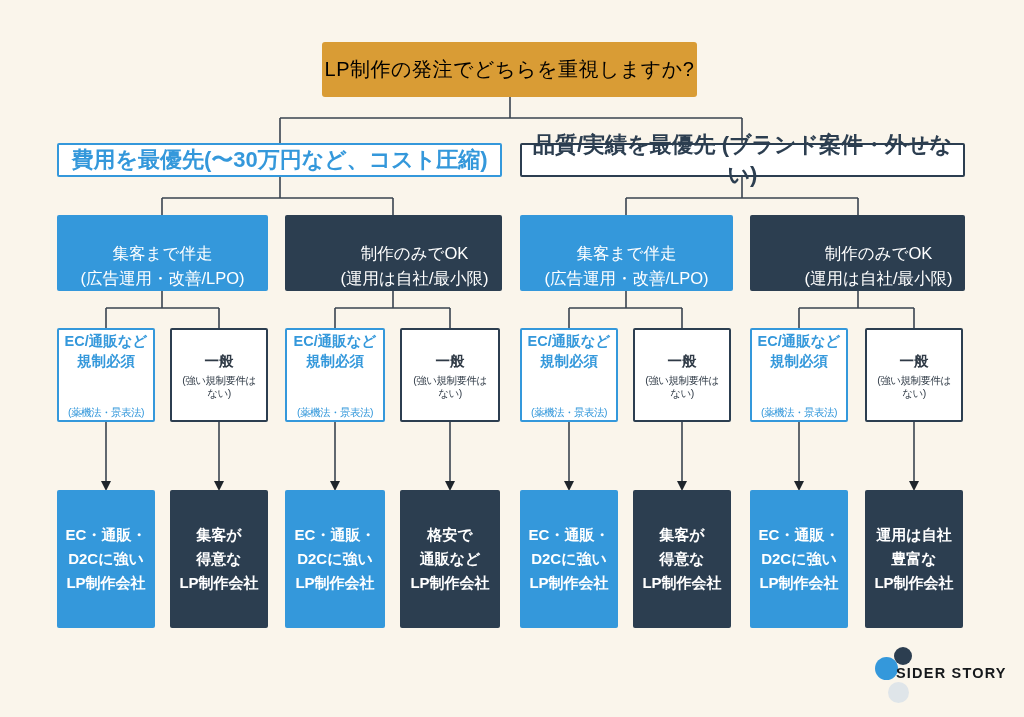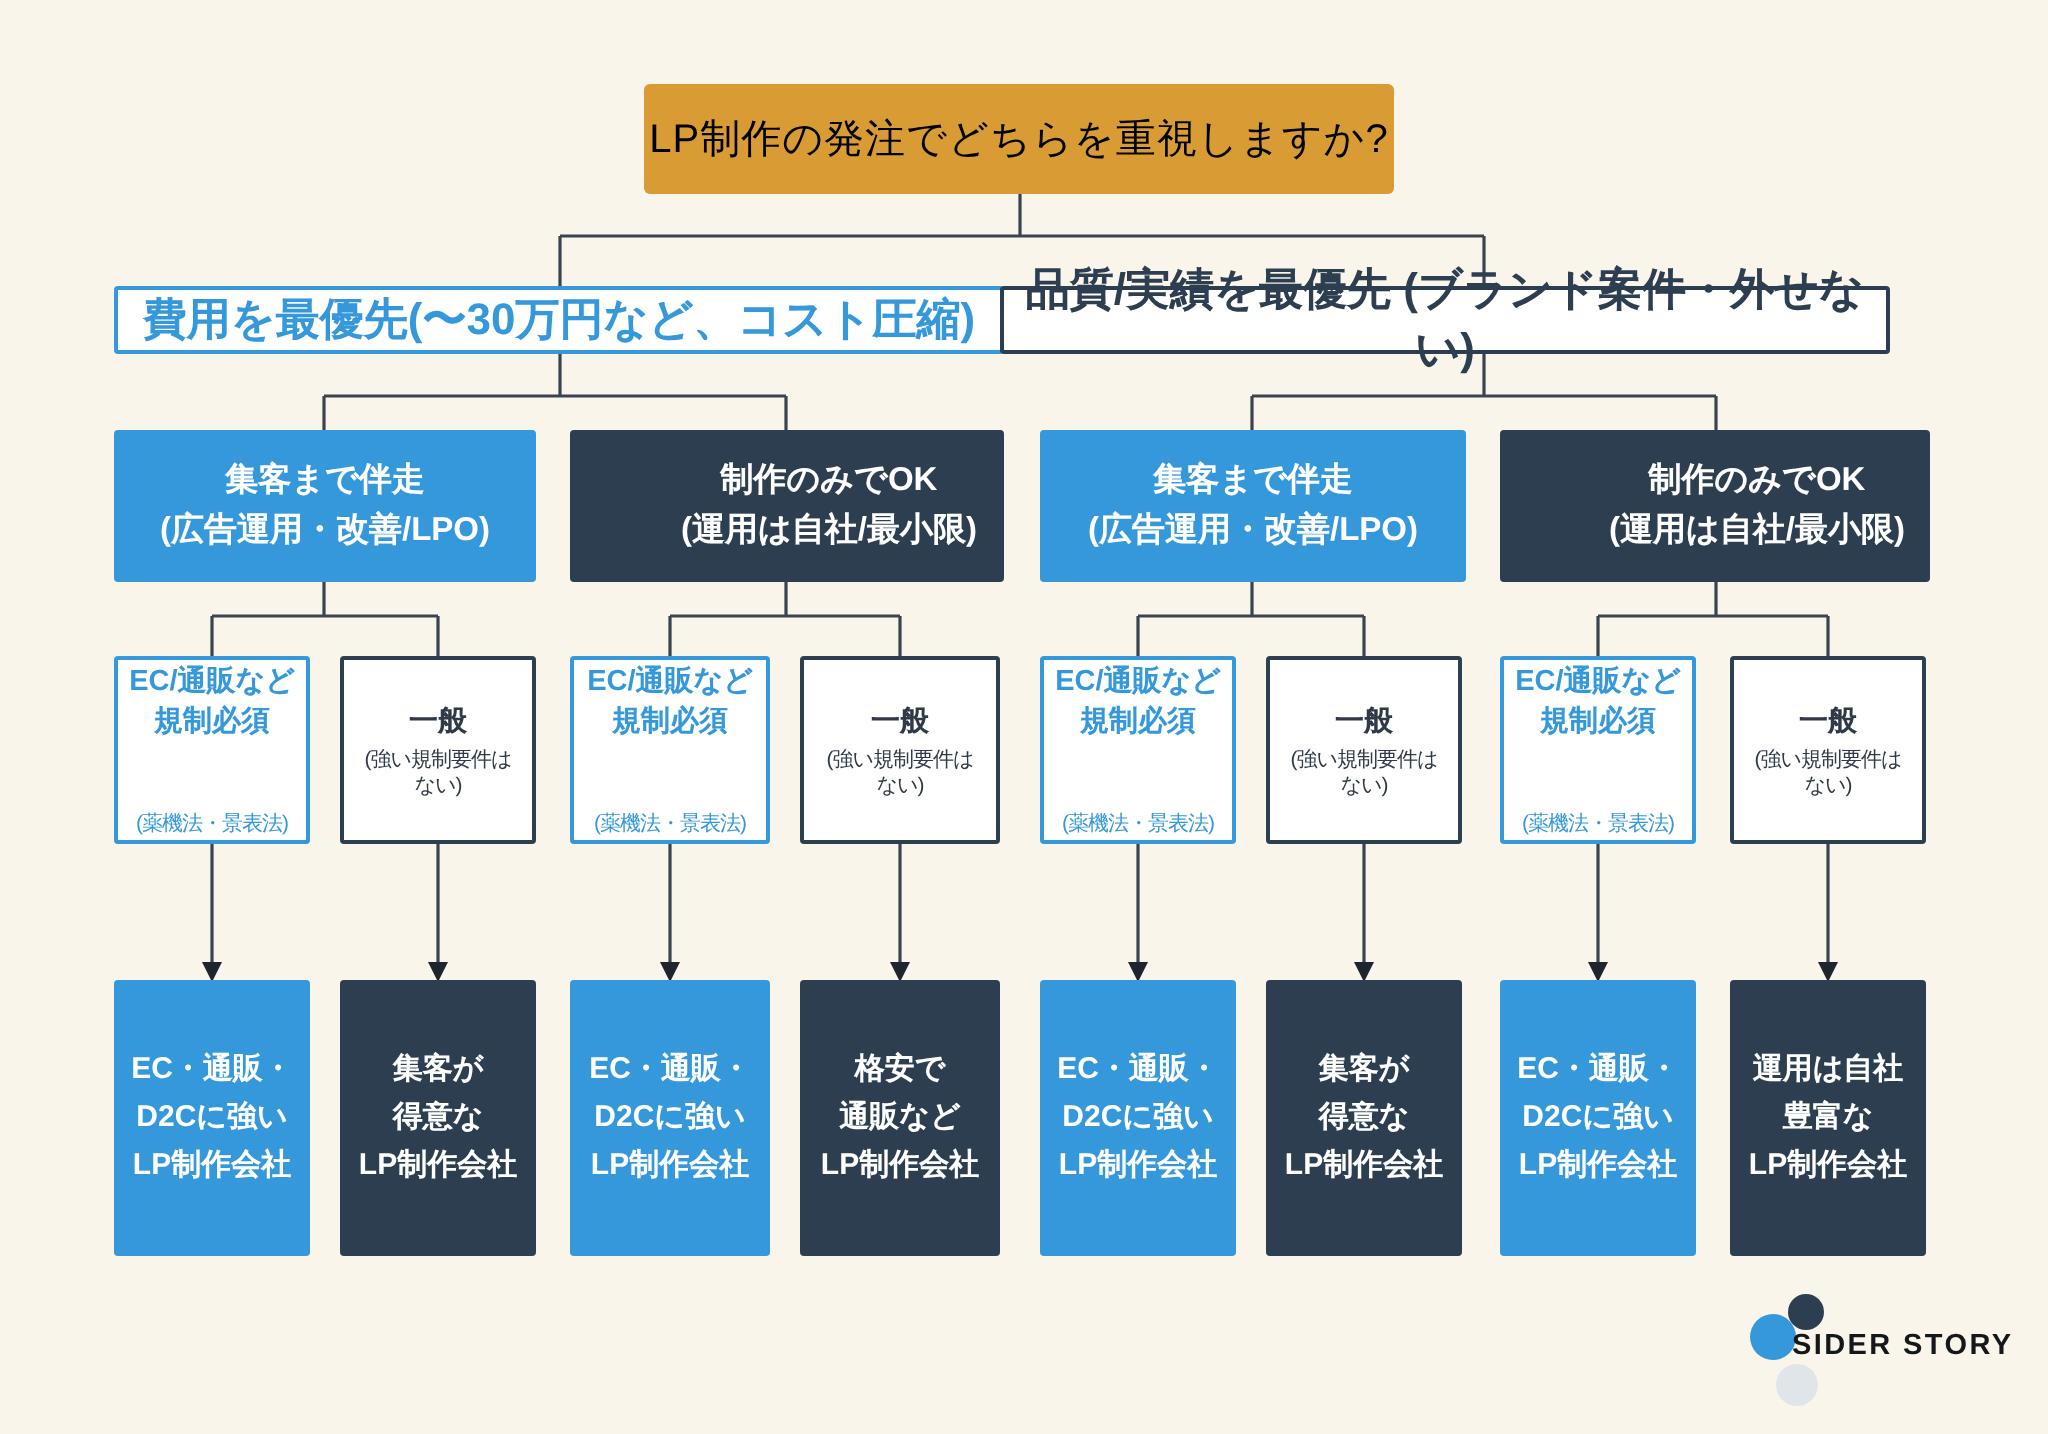--- a/index.html
+++ b/index.html
@@ -29,23 +29,23 @@
   
   .root-box{
     left:322px;top:42px;width:375px;height:55px;
     background:var(--accent-orange);
     color:#000000;font-size:20px;letter-spacing:0.5px;
     border-radius:3px;font-weight:500;
   }
   
   .branch{height:34px;top:143px;width:445px;background:#fff;font-size:22px;font-weight:600;border-radius:2px;}
   .branch-left{left:57px;border:2px solid var(--accent-blue);color:var(--accent-blue);}
-  .branch-right{left:500px;border:2px solid var(--accent-navy);color:var(--accent-navy);}
+  .branch-right{left:520px;border:2px solid var(--accent-navy);color:var(--accent-navy);}
   
-  .svc{top:215px;height:76px;color:#fff;font-size:16.5px;font-weight:700;line-height:25px;border-radius:2px;}
+  .svc{top:215px;height:76px;color:#fff;font-size:16.5px;font-weight:400;line-height:25px;border-radius:2px;justify-content:flex-end;}
   .svc-blue{background:var(--accent-blue);}
   .svc-navy{background:var(--accent-navy);padding-left:42px;}
   .svc1{left:57px;width:211px;}
   .svc2{left:285px;width:217px;}
   .svc3{left:520px;width:213px;}
   .svc4{left:750px;width:215px;}
   
   .reg{top:328px;height:94px;background:#fff;border-radius:2px;padding:2px;}
   .reg-blue{border:2px solid var(--accent-blue);color:var(--accent-blue);gap:32px;}
   .reg-navy{border:2px solid var(--accent-navy);color:#2F3A46;}

